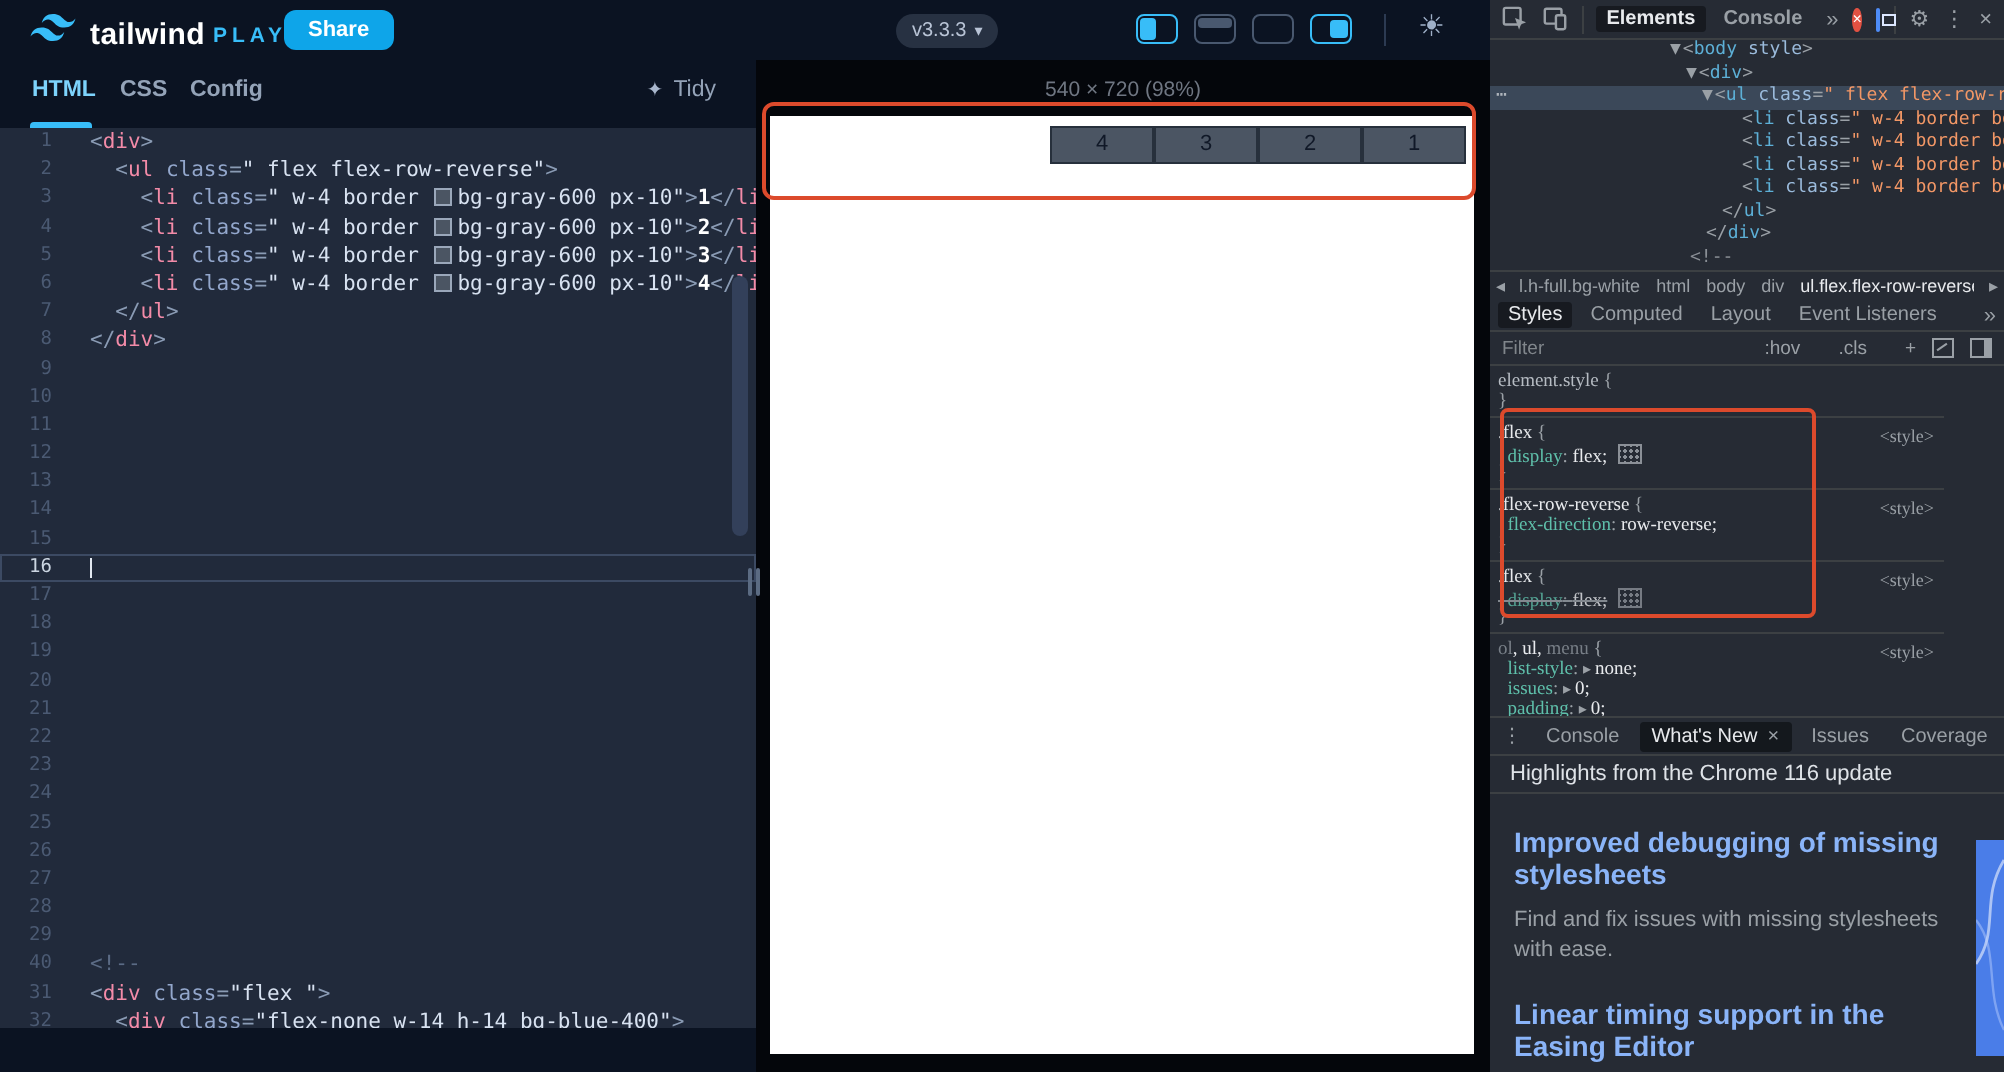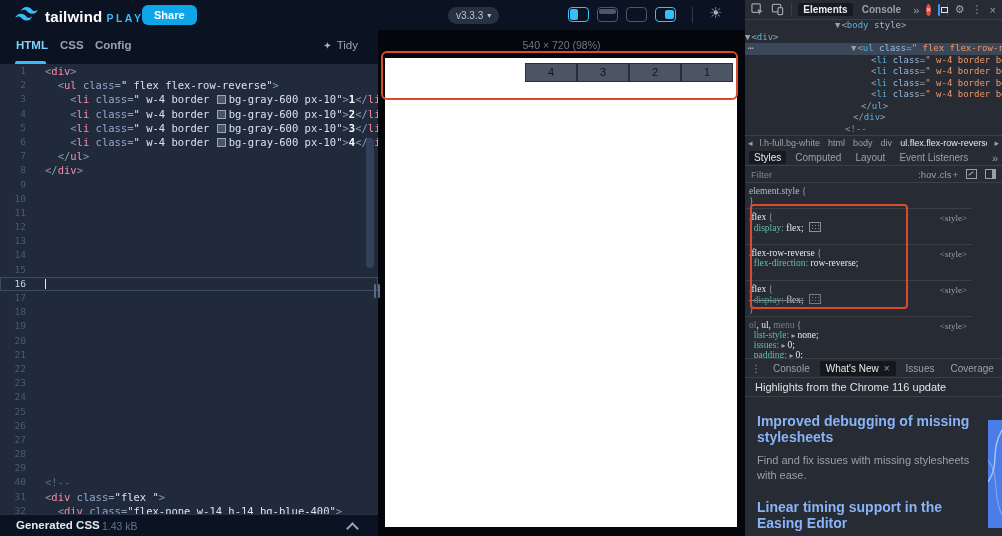--- a/index.html
+++ b/index.html
@@ -75,21 +75,21 @@
   .dt-arr{color:#9aa0a6;margin-right:1px;} .dt-com{color:#8a8f96;}
   #dt-crumbs{position:absolute;left:0;top:135px;width:257px;height:15px;border-top:1px solid #3c4043;
      display:flex;align-items:center;gap:7px;font-size:9px;padding:0 3px;overflow:hidden;box-sizing:border-box;}
   .crumb{color:#9aa0a6;cursor:pointer;white-space:nowrap;}
   .crumb.act{color:#e8eaed;}
   #dt-styles-tabs{position:absolute;left:0;top:150px;width:257px;height:16px;border-bottom:1px solid #3c4043;
      display:flex;align-items:center;gap:4px;padding:0 4px;font-size:10px;box-sizing:border-box;}
   #dt-filter{position:absolute;left:0;top:166px;width:257px;height:17px;border-bottom:1px solid #3c4043;
      display:flex;align-items:center;font-size:9.5px;padding:0 6px;box-sizing:border-box;}
   #dt-filter .ph{color:#80868b;flex:1;}
-  #dt-filter .chip{color:#9aa0a6;margin-left:1px;cursor:pointer;}
+  #dt-filter .chip{color:#9aa0a6;margin-left:19px;cursor:pointer;}
   .f-ic{width:9px;height:8px;border:1px solid #9aa0a6;margin-left:8px;position:relative;cursor:pointer;}
   .f-ic.b i{position:absolute;right:0;top:0;bottom:0;width:3px;background:#9aa0a6;display:block;}
   .f-ic.a i{position:absolute;left:1px;top:3px;width:6px;height:1px;background:#9aa0a6;display:block;transform:rotate(-35deg);}
   #dt-rules{position:absolute;left:0;top:183px;width:227px;height:175px;overflow:hidden;
      font-family:Liberation Serif, serif;font-size:9.5px;}
   .rule{border-bottom:1px solid #3c4043;padding:3px 4px 2px 4px;position:relative;}
   .rule .ln{height:10px;line-height:10px;white-space:pre;}
   .rule .link{position:absolute;right:5px;top:4px;color:#9aa0a6;font-size:9px;cursor:pointer;}
   .sel-t{color:#e8eaed;} .sel-dim{color:#787f87;} .sel-plain{color:#b6bcc3;}
   .pr-n{color:#5fc0ab;} .pr-v{color:#e8eaed;} .pr-a{color:#9aa0a6;font-size:8px;}
@@ -193,25 +193,20 @@
           <div class="code-row"><span class="gut">26</span><span class="cnt"></span></div>
           <div class="code-row"><span class="gut">27</span><span class="cnt"></span></div>
           <div class="code-row"><span class="gut">28</span><span class="cnt"></span></div>
           <div class="code-row"><span class="gut">29</span><span class="cnt"></span></div>
           <div class="code-row"><span class="gut">40</span><span class="cnt"><span class="tk-com">&lt;!--</span></span></div>
           <div class="code-row"><span class="gut">31</span><span class="cnt"><span class="tk-p">&lt;</span><span class="tk-tag">div</span><span class="tk-an"> class</span><span class="tk-p">=</span><span class="tk-str">"flex "</span><span class="tk-p">&gt;</span></span></div>
           <div class="code-row"><span class="gut">32</span><span class="cnt"><span class="tk-p">  &lt;</span><span class="tk-tag">div</span><span class="tk-an"> class</span><span class="tk-p">=</span><span class="tk-str">"flex-none w-14 h-14 bg-blue-400"</span><span class="tk-p">&gt;</span></span></div>
         </div>
       <div id="ed-scroll"></div>
     </div>
-    <div id="statusbar">
-      <span class="lbl">Generated CSS</span>
-      <span class="sz">1.43 kB</span>
-      <span class="chev"></span>
-    </div>
   </section>
 
   <section id="preview">
     <div id="pv-size">540 × 720 (98%)</div>
     <div id="pv-page">
       <div id="pv-row">
           <div class="pv-box">4</div>
           <div class="pv-box">3</div>
           <div class="pv-box">2</div>
           <div class="pv-box">1</div>
@@ -248,21 +243,21 @@
           <i></i>
         </span>
       <span class="dt-vdiv"></span>
       <button class="dt-ibtn">⚙</button>
       <button class="dt-ibtn">⋮</button>
       <button class="dt-ibtn">×</button>
     </div>
 
     <div id="dt-tree">
         <div class="dt-row" style="padding-left: 90px;"><span class="dt-arr">▼</span><span class="dt-p">&lt;</span><span class="dt-tag">body</span><span class="dt-an"> style</span><span class="dt-p">&gt;</span></div>
-        <div class="dt-row" style=""><span class="dt-arr">▼</span><span class="dt-p">&lt;</span><span class="dt-tag">div</span><span class="dt-p">&gt;</span></div>
+        <div class="dt-row" style="padding-left: 98px;"><span class="dt-arr">▼</span><span class="dt-p">&lt;</span><span class="dt-tag">div</span><span class="dt-p">&gt;</span></div>
         <div class="dt-row sel" style="padding-left: 106px;"><span class="dots">⋯</span><span class="dt-arr">▼</span><span class="dt-p">&lt;</span><span class="dt-tag">ul</span><span class="dt-an"> class</span><span class="dt-p">=</span><span class="dt-av">" flex flex-row-reverse"</span></div>
         <div class="dt-row" style="padding-left: 126px;"><span class="dt-p">&lt;</span><span class="dt-tag">li</span><span class="dt-an"> class</span><span class="dt-p">=</span><span class="dt-av">" w-4 border bg-gray-600 px-10"</span></div>
         <div class="dt-row" style="padding-left: 126px;"><span class="dt-p">&lt;</span><span class="dt-tag">li</span><span class="dt-an"> class</span><span class="dt-p">=</span><span class="dt-av">" w-4 border bg-gray-600 px-10"</span></div>
         <div class="dt-row" style="padding-left: 126px;"><span class="dt-p">&lt;</span><span class="dt-tag">li</span><span class="dt-an"> class</span><span class="dt-p">=</span><span class="dt-av">" w-4 border bg-gray-600 px-10"</span></div>
         <div class="dt-row" style="padding-left: 126px;"><span class="dt-p">&lt;</span><span class="dt-tag">li</span><span class="dt-an"> class</span><span class="dt-p">=</span><span class="dt-av">" w-4 border bg-gray-600 px-10"</span></div>
         <div class="dt-row" style="padding-left: 116px;"><span class="dt-p">&lt;/</span><span class="dt-tag">ul</span><span class="dt-p">&gt;</span></div>
         <div class="dt-row" style="padding-left: 108px;"><span class="dt-p">&lt;/</span><span class="dt-tag">div</span><span class="dt-p">&gt;</span></div>
         <div class="dt-row" style="padding-left: 100px;"><span class="dt-com">&lt;!--</span></div>
       </div>
 

